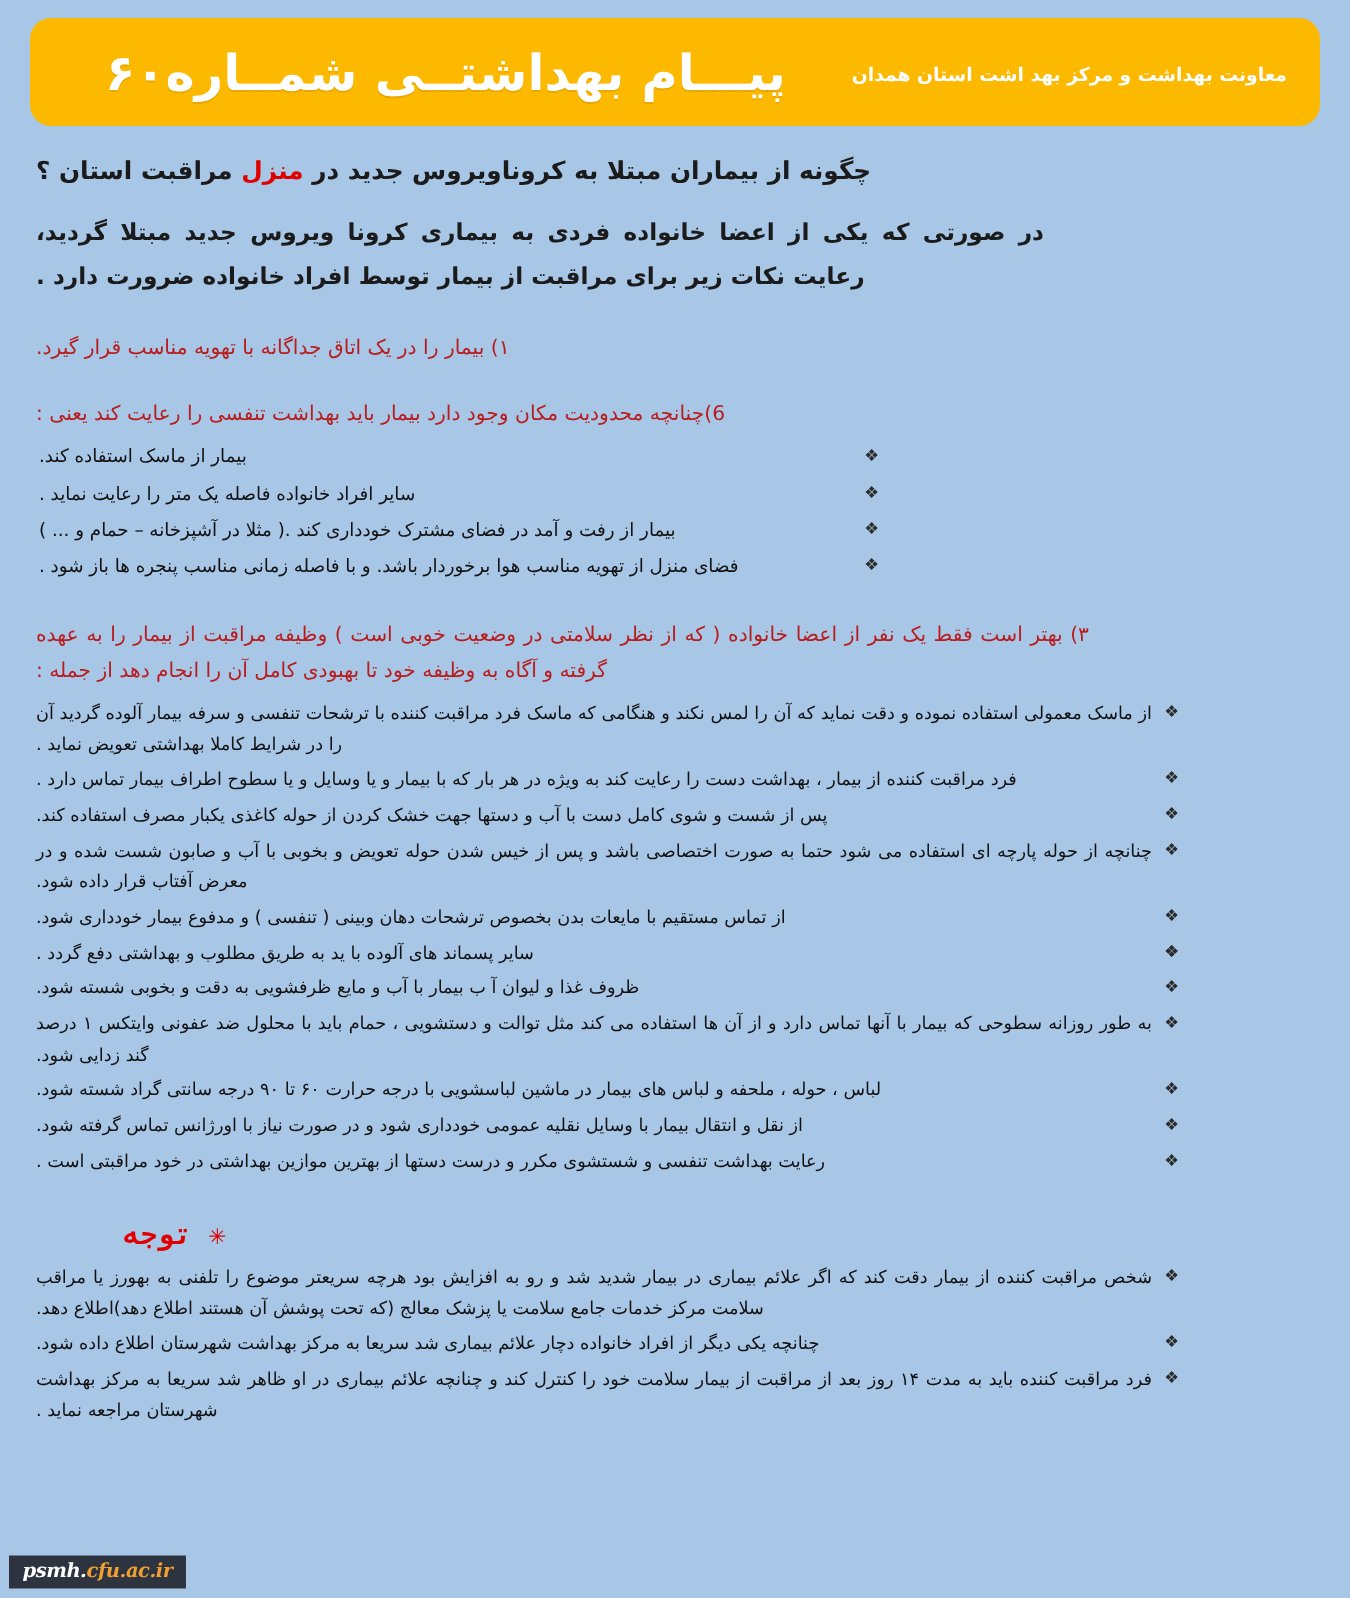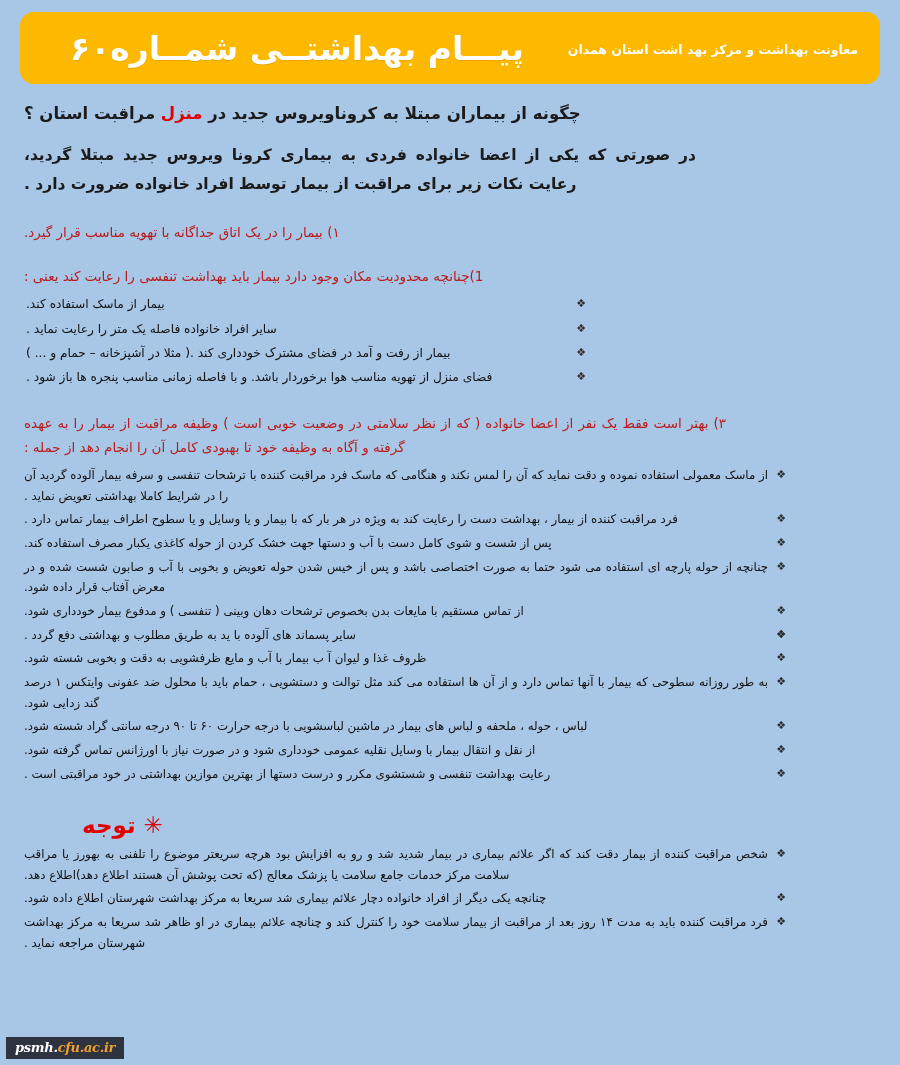--- a/index.html
+++ b/index.html
@@ -179,21 +179,21 @@
 <div class="content">
 
   <div class="q-title">
     <span>چگونه از بیماران مبتلا به کروناویروس جدید در </span><span class="hl">منزل</span><span> مراقبت استان ؟</span>
   </div>
 
   <p class="intro">در صورتی که یکی از اعضا  خانواده فردی به بیماری کرونا ویروس جدید مبتلا گردید،  رعایت نکات زیر برای مراقبت از بیمار توسط افراد خانواده ضرورت دارد .</p>
 
   <div class="num-item">۱) بیمار را در یک اتاق جداگانه با تهویه مناسب قرار گیرد.</div>
 
-  <div class="num-item">1)چنانچه محدودیت مکان وجود دارد بیمار باید بهداشت تنفسی را رعایت کند یعنی :</div>
+  <div class="num-item">6)چنانچه محدودیت مکان وجود دارد بیمار باید بهداشت تنفسی را رعایت کند یعنی :</div>
   <ul class="bullets lvl1">
     <li><span class="bullet-icon">❖</span><span>بیمار از ماسک استفاده کند.</span></li>
     <li><span class="bullet-icon">❖</span><span>سایر افراد خانواده فاصله یک متر را رعایت نماید .</span></li>
     <li><span class="bullet-icon">❖</span><span>بیمار از رفت و آمد در فضای مشترک  خودداری کند .( مثلا  در آشپزخانه – حمام  و  ... )</span></li>
     <li><span class="bullet-icon">❖</span><span>فضای منزل  از  تهویه مناسب هوا  برخوردار باشد. و با فاصله زمانی مناسب  پنجره ها باز شود .</span></li>
   </ul>
 
   <div class="num-item wide">۳)  بهتر است فقط یک نفر از اعضا خانواده  ( که از نظر سلامتی در وضعیت خوبی است ) وظیفه مراقبت از بیمار را به عهده گرفته و آگاه به وظیفه خود تا بهبودی کامل آن را انجام دهد از جمله :</div>
   <ul class="bullets lvl2">
     <li><span class="bullet-icon">❖</span><span>از ماسک معمولی  استفاده نموده و دقت نماید که آن را لمس نکند و هنگامی که ماسک فرد مراقبت کننده با ترشحات تنفسی و سرفه بیمار آلوده گردید آن را در شرایط کاملا بهداشتی تعویض نماید .</span></li>
@@ -204,21 +204,21 @@
     <li><span class="bullet-icon">❖</span></li>
     <li><span class="bullet-icon">❖</span><span>سایر پسماند های آلوده  با ید به طریق مطلوب و بهداشتی دفع گردد .</span></li>
     <li><span class="bullet-icon">❖</span><span>ظروف غذا و  لیوان آ ب بیمار با آب و مایع ظرفشویی به دقت و بخوبی شسته شود.</span></li>
     <li><span class="bullet-icon">❖</span><span>به طور روزانه سطوحی که بیمار  با آنها تماس دارد و از آن ها استفاده می کند مثل توالت و دستشویی ، حمام  باید با محلول  ضد عفونی وایتکس ۱ درصد گند زدایی شود.</span></li>
     <li><span class="bullet-icon">❖</span><span>لباس ، حوله ، ملحفه و لباس های بیمار در  ماشین لباسشویی با درجه حرارت ۶۰ تا ۹۰ درجه سانتی گراد شسته شود.</span></li>
     <li><span class="bullet-icon">❖</span><span>از نقل و انتقال بیمار با وسایل نقلیه عمومی خودداری شود و در صورت نیاز با اورژانس تماس گرفته شود.</span></li>
     <li><span class="bullet-icon">❖</span><span>رعایت بهداشت تنفسی و شستشوی مکرر و درست دستها از بهترین موازین بهداشتی در خود مراقبتی  است .</span></li>
   </ul>
 
   <div class="notice-wrap">
-    <span class="notice-inner" style="color:#e00000;font-size:23px;font-weight:bold;">
+    <span class="notice-inner" style="color:#e00000;font-size:19px;font-weight:bold;font-family:Liberation Mono, monospace;">
       <span>✳</span>
       <span>توجه</span>
     </span>
   </div>
 
   <ul class="bullets note">
     <li><span class="bullet-icon">❖</span><span>شخص مراقبت کننده از  بیمار دقت کند که اگر  علائم بیماری در بیمار شدید شد و رو به افزایش بود هرچه سریعتر موضوع را تلفنی به بهورز یا  مراقب سلامت مرکز خدمات جامع سلامت  یا پزشک معالج (که تحت پوشش آن هستند اطلاع دهد)اطلاع دهد.</span></li>
     <li><span class="bullet-icon">❖</span><span>چنانچه یکی دیگر از افراد خانواده دچار علائم بیماری شد سریعا به مرکز بهداشت شهرستان اطلاع داده شود.</span></li>
     <li><span class="bullet-icon">❖</span><span>فرد مراقبت کننده باید به مدت ۱۴ روز بعد از مراقبت از بیمار سلامت خود را کنترل کند و چنانچه علائم بیماری در او ظاهر شد سریعا به مرکز بهداشت شهرستان مراجعه نماید .</span></li>
   </ul>

